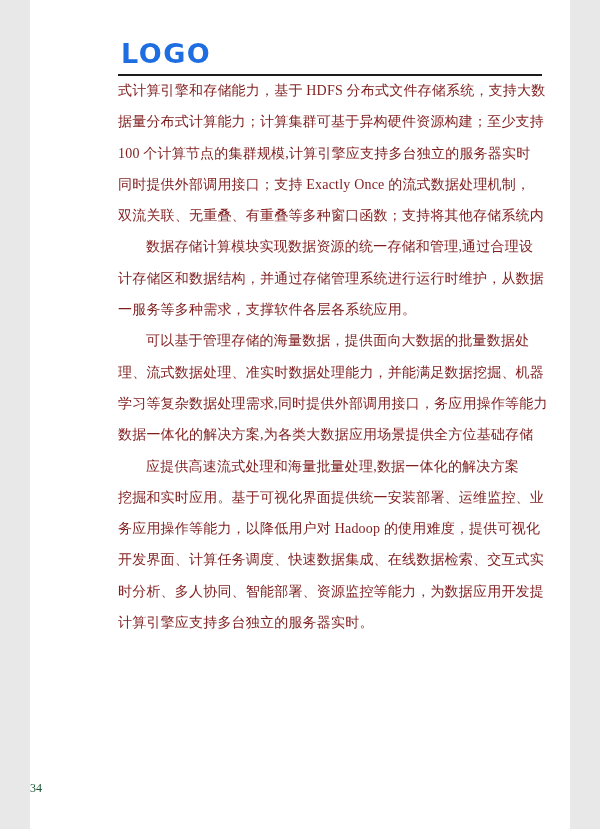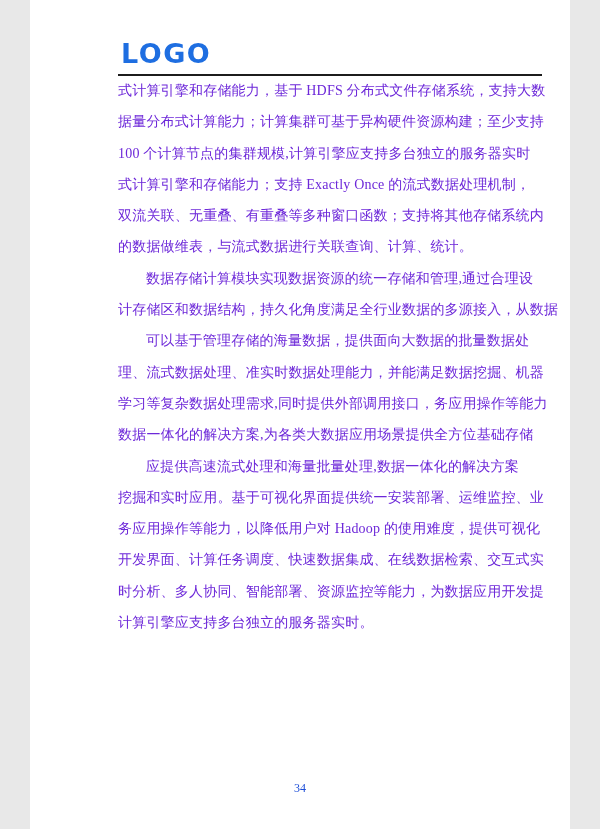--- a/index.html
+++ b/index.html
@@ -39,52 +39,52 @@
     position: absolute;
     left: 88px;
     top: 75px;
     width: 425px;
   }
   .line {
     height: 31.3px;
     line-height: 31.3px;
     font-size: 14px;
     letter-spacing: 0.2px;
-    color: #6d28d9;
+    color: #7f1d1d;
     white-space: nowrap;
   }
   .line.indent {
     padding-left: 28px;
   }
   .page-number {
     position: absolute;
     left: 0;
     top: 781px;
     width: 100%;
-    text-align: center;
+    text-align: left;
     font-size: 12px;
-    color: #1d4ed8;
+    color: #14532d;
     font-family: "Liberation Serif", "DejaVu Serif", serif;
   }
 </style>
 </head>
 <body>
 
 <div class="page">
   <div class="logo" style="color: rgb(30, 110, 225);">LOGO</div>
   <div class="header-rule"></div>
   <div class="textblock" id="textblock">
       <div class="line">式计算引擎和存储能力，基于 HDFS 分布式文件存储系统，支持大数</div>
       <div class="line">据量分布式计算能力；计算集群可基于异构硬件资源构建；至少支持</div>
       <div class="line">100 个计算节点的集群规模,计算引擎应支持多台独立的服务器实时</div>
-      <div class="line">式计算引擎和存储能力；支持 Exactly Once 的流式数据处理机制，</div>
+      <div class="line">同时提供外部调用接口；支持 Exactly Once 的流式数据处理机制，</div>
       <div class="line">双流关联、无重叠、有重叠等多种窗口函数；支持将其他存储系统内</div>
-      <div class="line">的数据做维表，与流式数据进行关联查询、计算、统计。</div>
       <div class="line indent">数据存储计算模块实现数据资源的统一存储和管理,通过合理设</div>
-      <div class="line">计存储区和数据结构，持久化角度满足全行业数据的多源接入，从数据</div>
+      <div class="line">计存储区和数据结构，并通过存储管理系统进行运行时维护，从数据</div>
+      <div class="line">一服务等多种需求，支撑软件各层各系统应用。</div>
       <div class="line indent">可以基于管理存储的海量数据，提供面向大数据的批量数据处</div>
       <div class="line">理、流式数据处理、准实时数据处理能力，并能满足数据挖掘、机器</div>
       <div class="line">学习等复杂数据处理需求,同时提供外部调用接口，务应用操作等能力</div>
       <div class="line">数据一体化的解决方案,为各类大数据应用场景提供全方位基础存储</div>
       <div class="line indent">应提供高速流式处理和海量批量处理,数据一体化的解决方案</div>
       <div class="line">挖掘和实时应用。基于可视化界面提供统一安装部署、运维监控、业</div>
       <div class="line">务应用操作等能力，以降低用户对 Hadoop 的使用难度，提供可视化</div>
       <div class="line">开发界面、计算任务调度、快速数据集成、在线数据检索、交互式实</div>
       <div class="line">时分析、多人协同、智能部署、资源监控等能力，为数据应用开发提</div>
       <div class="line">计算引擎应支持多台独立的服务器实时。</div>

